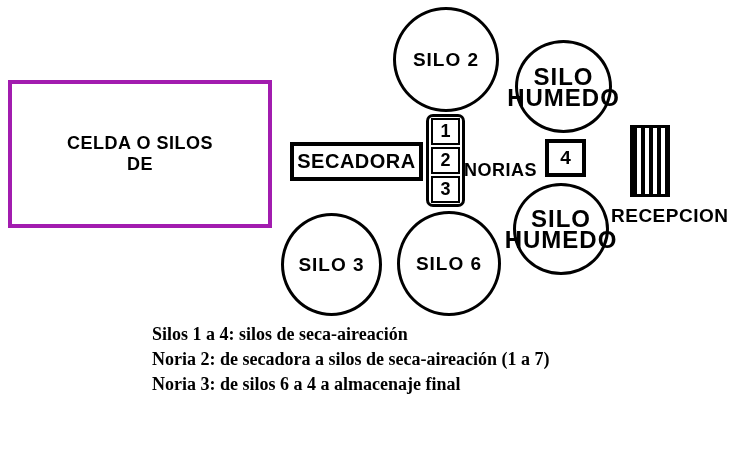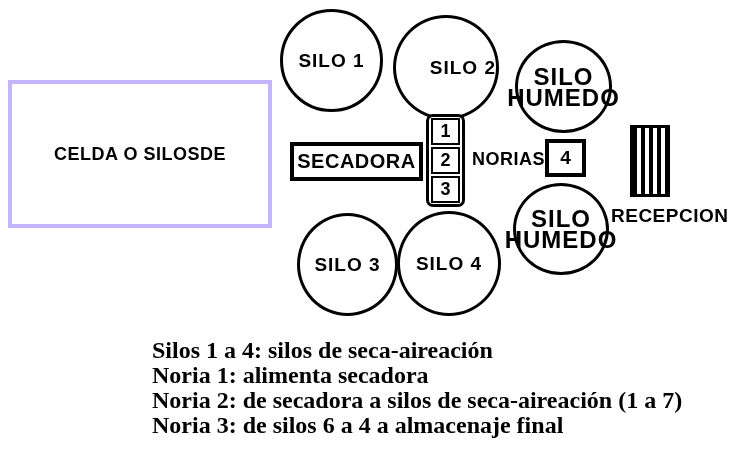--- a/index.html
+++ b/index.html
@@ -21,22 +21,22 @@
     text-align: center;
     font-weight: bold;
     background: #fff;
   }
   .silo-label { font-size: 19px; letter-spacing: 1px; white-space: nowrap; }
   .wet-line { font-size: 24px; letter-spacing: 1px; line-height: 21px; white-space: nowrap; }
 
   .big-box {
     position: absolute;
     left: 8px; top: 80px; width: 264px; height: 148px;
-    border: 4px solid #c4b5fd;
-    display: flex; 
+    border: 4px solid #a21caf;
+    display: flex; flex-direction: column;
     align-items: center; justify-content: center;
     text-align: center;
     font-weight: bold; font-size: 18px; line-height: 21px;
     letter-spacing: 0.5px;
   }
 
   .secadora-box {
     position: absolute;
     left: 290px; top: 142px; width: 133px; height: 39px;
     border: 4px solid #000;
@@ -54,24 +54,23 @@
   .noria-cell {
     flex: 1;
     border: 2px solid #000;
     margin: 1px 2px;
     display: flex; align-items: center; justify-content: center;
     font-weight: bold; font-size: 18px;
   }
 
   .norias-label {
     position: absolute;
-    left: 464px; top: 149px;
+    left: 464px; top: 160px;
     font-weight: bold; font-size: 18px; letter-spacing: 0.5px;
     white-space: nowrap;
-    margin-left: 8px;
   }
 
   .noria4-box {
     position: absolute;
     left: 545px; top: 139px; width: 41px; height: 38px;
     border: 4px solid #000;
     display: flex; align-items: center; justify-content: center;
     font-weight: bold; font-size: 19px;
   }
 
@@ -84,51 +83,48 @@
 
   .recepcion-label {
     position: absolute;
     left: 611px; top: 205px;
     font-weight: bold; font-size: 19px; letter-spacing: 0.5px;
     white-space: nowrap;
   }
 
   .legend {
     position: absolute;
-    left: 152px; top: 338px;
+    left: 152px; top: 322px;
     font-family: "Liberation Serif", serif;
     font-weight: bold;
-    font-size: 24px; line-height: 25px;
+    font-size: 18px; line-height: 25px;
     white-space: nowrap;
   }
 </style>
 </head>
 <body>
 
 <div class="stage">
 
   <div class="big-box">
     <div>CELDA O SILOS</div>
     <div>DE</div>
   </div>
 
-  <div class="circle" style="left:280px; top:9px; width:103px; height:103px;">
-    <div class="silo-label">SILO 1</div>
-  </div>
 
-  <div class="circle" style="left:393px; top:15px; width:106px; height:105px;align-items:flex-end;">
+  <div class="circle" style="left:393px; top:7px; width:106px; height:105px;">
     <div class="silo-label">SILO 2</div>
   </div>
 
-  <div class="circle" style="left:297px; top:213px; width:101px; height:103px;">
+  <div class="circle" style="left:281px; top:213px; width:101px; height:103px;">
     <div class="silo-label">SILO 3</div>
   </div>
 
   <div class="circle" style="left:397px; top:211px; width:104px; height:105px;">
-    <div class="silo-label">SILO 4</div>
+    <div class="silo-label">SILO 6</div>
   </div>
 
   <div class="circle" style="left:515px; top:40px; width:97px; height:93px;">
     <div class="wet-line">SILO</div>
     <div class="wet-line">HUMEDO</div>
   </div>
 
   <div class="circle" style="left:513px; top:183px; width:96px; height:92px;">
     <div class="wet-line">SILO</div>
     <div class="wet-line">HUMEDO</div>
@@ -147,18 +143,17 @@
   <div class="norias-label">NORIAS</div>
 
   <div class="noria4-box">4</div>
 
   <div class="hatch-box"></div>
 
   <div class="recepcion-label">RECEPCION</div>
 
   <div class="legend">
     <div>Silos 1 a 4: silos de seca-aireación</div>
-    <div>Noria 1: alimenta secadora</div>
     <div>Noria 2: de secadora a silos de seca-aireación (1 a 7)</div>
     <div>Noria 3: de silos 6 a 4 a almacenaje final</div>
   </div>
 
 </div>
 
 </body></html>

